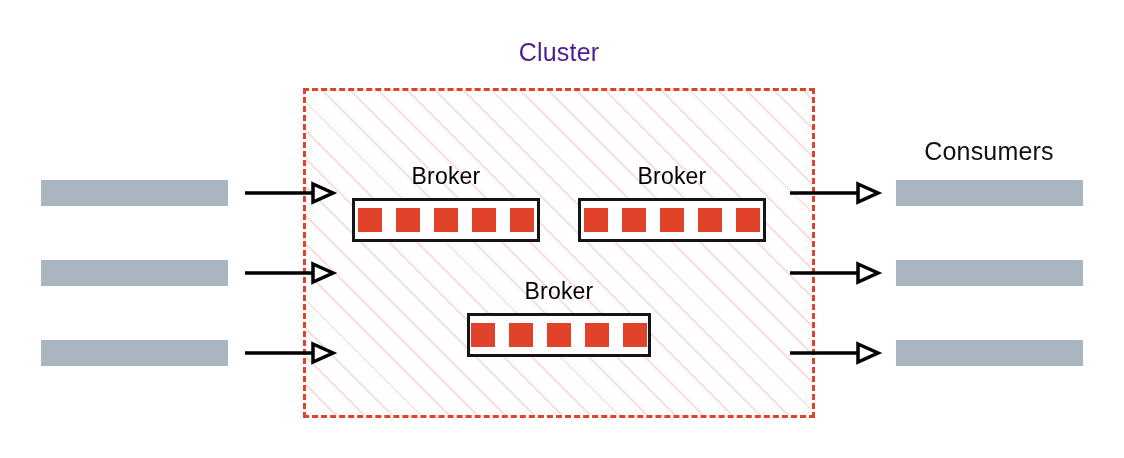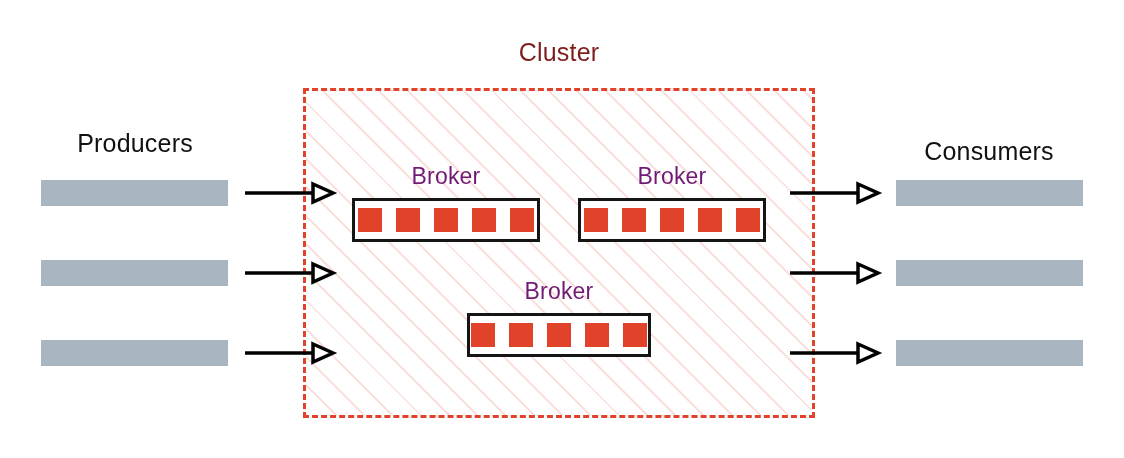--- a/index.html
+++ b/index.html
@@ -37,21 +37,21 @@
     );
   }
 
   .cluster-title {
     position: absolute;
     left: 303px;
     top: 38px;
     width: 512px;
     text-align: center;
     font-size: 25px;
-    color: #7f1d1d;
+    color: #4c1d95;
     letter-spacing: 0.2px;
     white-space: nowrap;
   }
 
   
   .side-label {
     position: absolute;
     top: 129px;
     width: 230px;
     text-align: center;
@@ -84,21 +84,21 @@
   .broker {
     position: absolute;
   }
   .broker-label {
     position: absolute;
     left: 0;
     top: -35px;
     width: 100%;
     text-align: center;
     font-size: 23px;
-    color: #701a75;
+    color: #000000;
     letter-spacing: 0.2px;
     white-space: nowrap;
   }
   .broker-frame {
     box-sizing: border-box;
     border: 3px solid #151515;
     background: #ffffff;
     display: flex;
     align-items: center;
     justify-content: center;
@@ -118,21 +118,20 @@
 </style>
 </head>
 <body>
 
 <div id="canvas">
 
   <div class="cluster-title">Cluster</div>
 
   <div class="cluster-box"></div>
 
-  <div class="side-label producers">Producers</div>
 
   <div class="client-bar left" style="top:180px;"></div>
   <div class="client-bar left" style="top:260px;"></div>
   <div class="client-bar left" style="top:340px;"></div>
 
   <div class="arrow" style="left:245px; top:182px; width:90px;">
     <svg width="90" height="22" viewBox="0 0 90 22">
       <line x1="0" y1="11" x2="69" y2="11" stroke="#000000" stroke-width="3.5"></line>
       <path d="M 68 2 L 88 11 L 68 20 Z" fill="#ffffff" stroke="#000000" stroke-width="3.5" stroke-linejoin="miter"></path>
     </svg>

